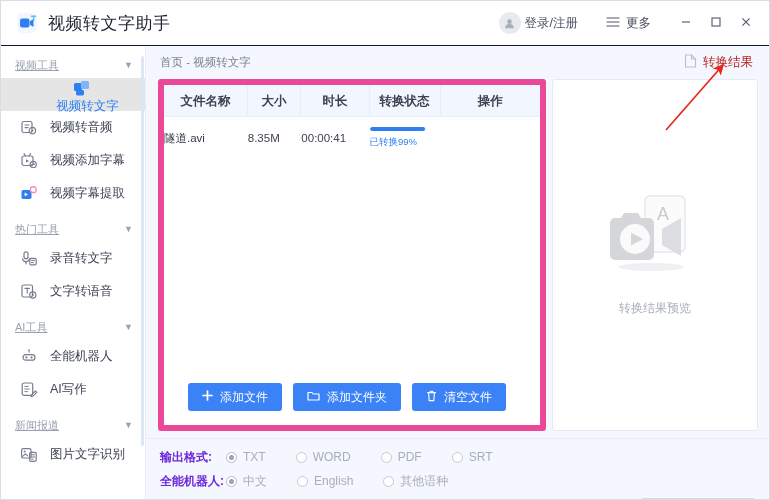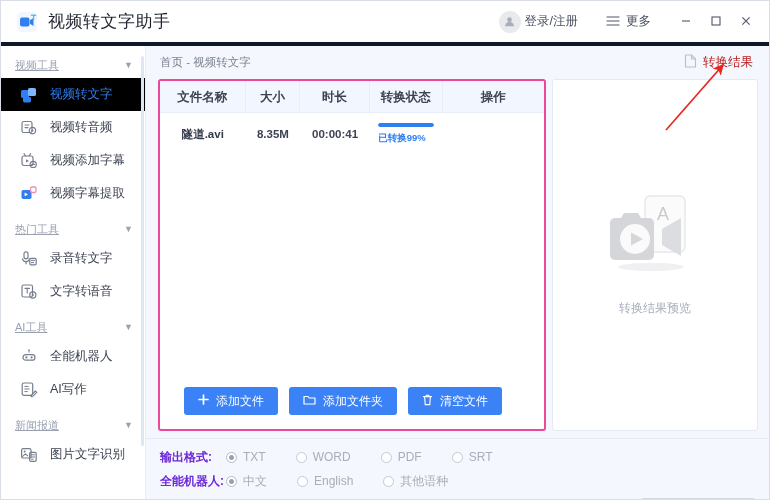--- a/index.html
+++ b/index.html
@@ -16,21 +16,21 @@
     border: 1px solid #d8dde8;
     overflow: hidden;
   }
 
   
   .titlebar {
     position: absolute; top: 0; left: 0;
     width: 770px; height: 45px;
     background: #ffffff;
     display: flex; align-items: center;
-    border-bottom: 4px solid #0f172a;
+    border-bottom: 1px solid #0f172a;
   }
   .logo-wrap { margin-left: 14px; width: 24px; height: 24px;
     display:flex; align-items:center; justify-content:center; }
   .app-title {
     margin-left: 9px;
     font-size: 17px; color: #1f2430; letter-spacing: .5px;
     font-weight: 500;
   }
   .tb-right {
     margin-left: auto; display: flex; align-items: center;
@@ -63,21 +63,21 @@
     height: 26px; padding: 0 12px 0 14px;
     margin-top: 6px;
   }
   .sb-group-label { font-size: 11px; color: #9aa1b0; text-decoration: underline; }
   .sb-caret { margin-left:auto; color: #9aa1b0; font-size: 9px; }
   .sb-item {
     display:flex; align-items:center;
     height: 33px; padding-left: 18px;
     cursor: default;
   }
-  .sb-item.active { background: #000000; }
+  .sb-item.active { background: #e5e5e5; flex-direction: column; }
   .sb-icon { width:20px; height:20px; display:flex; align-items:center; justify-content:center; flex:0 0 20px;}
   .sb-label { margin-left: 11px; font-size: 12.5px; color: #3d4352; }
   .sb-item.active .sb-label { color: #2f7ff0; }
   .sb-scrollbar {
     position:absolute; right:1px; top: 10px;
     width: 3px; height: 390px; border-radius: 2px;
     background: #dfe6f3;
   }
 
   
@@ -93,21 +93,21 @@
   .crumb { margin-left: 14px; font-size: 11.5px; color: #7b8291; }
   .result-link {
     margin-left: auto; margin-right: 18px;
     display:flex; align-items:center;
   }
   .result-label { margin-left: 6px; font-size: 12.5px; color: #b91c1c; }
 
   .panels { position:absolute; top: 33px; left: 12px; width: 600px; height: 352px; display:flex; }
   .left-panel {
     width: 388px; height: 352px; background: #ffffff;
-    border: 2px solid #ec4899; border-radius: 3px;
+    border: 6px solid #ec4899; border-radius: 3px;
     position: relative; overflow: hidden;
   }
   .right-panel {
     margin-left: 6px;
     width: 206px; height: 352px; background: #ffffff;
     border: 1px solid #e3eaf6; border-radius: 3px;
     display:flex; flex-direction: column; align-items:center; justify-content:center;
   }
   .preview-label { margin-top: 14px; font-size: 12px; color: #a7adbb; }
 
@@ -124,22 +124,22 @@
   }
   .th:last-child { border-right: none; }
   .c-name { width: 86px; }
   .c-size { width: 55px; }
   .c-dur  { width: 70px; }
   .c-stat { width: 73px; }
   .c-act  { width: 102px; }
   .tbl-row { display:flex; height: 42px; align-items:center; }
   .td {
     font-size: 11.5px; color: #3d4352;
-    display:flex; align-items:center; justify-content:center;
-    height: 42px; flex-direction: column; font-weight: bold;
+    display:flex; align-items:flex-start; justify-content:center;
+    height: 42px; flex-direction: column;
   }
   .fname { color:#333a49; font-size:11.5px; }
   .progress-wrap { width: 56px; }
   .progress-bar {
     width: 56px; height: 4px; border-radius: 2px; background: #dfe7f5; overflow:hidden;
   }
   .progress-fill { height: 4px; background: #2f7ff0; border-radius: 2px; }
   .progress-text { margin-top: 5px; font-size: 9.5px; color: #2f7ff0; }
 
   .btn-row {

